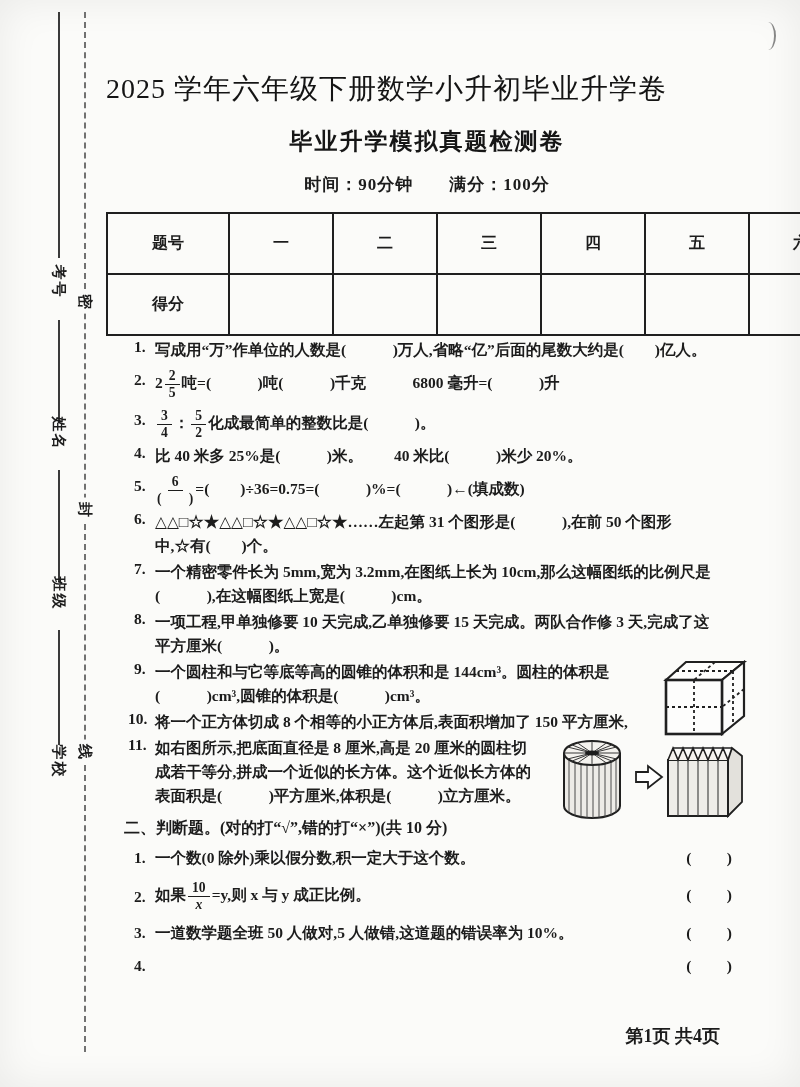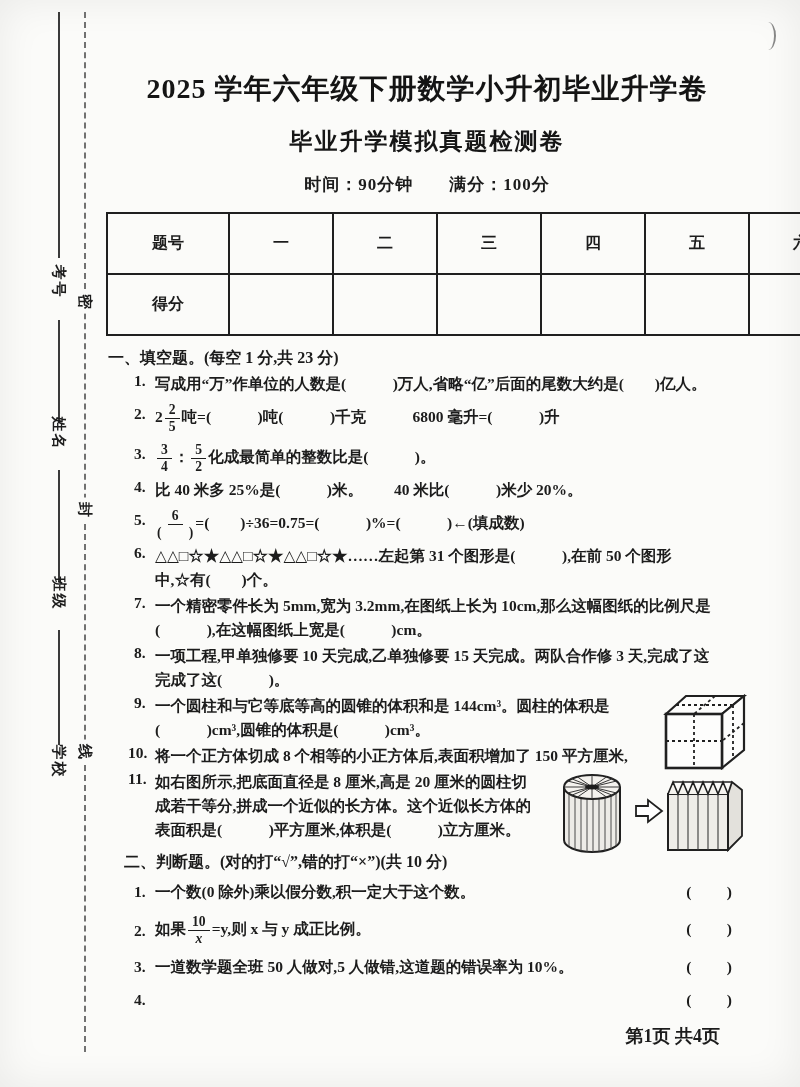--- a/index.html
+++ b/index.html
@@ -31,21 +31,21 @@
   }
   
   .corner-mark{
     position:absolute;right:24px;top:22px;width:14px;height:28px;
     border-right:2.5px solid #6b6b6b;border-radius:0 50% 50% 0/0 50% 50% 0;
     opacity:.8;
   }
   
   .content{position:absolute;left:106px;top:60px;width:642px;}
   .title{
-    text-align:center;font-size:28px;font-weight:700;letter-spacing:1px;
+    text-align:left;font-size:28px;font-weight:400;letter-spacing:1px;
     margin:10px 0 0;color:#141414;
   }
   .subtitle{
     text-align:center;font-size:23px;font-weight:900;letter-spacing:2px;
     margin:18px 0 0;color:#161616;
   }
   .meta{
     text-align:center;font-size:17px;font-weight:700;letter-spacing:1px;
     margin:16px 0 0;
   }
@@ -126,21 +126,20 @@
         <td class="cx"></td>
         <td class="cx"></td>
         <td class="cx"></td>
         <td class="cx"></td>
         <td class="cx"></td>
         <td class="c7"></td>
       </tr>
     </tbody>
       </table>
 
-    <div class="sec-heading" style="margin-left:2px">一、填空题。(每空 1 分,共 23 分)</div>
 
     <div class="q">
       <span class="qno">1.</span>
       <div class="line">写成用“万”作单位的人数是(　　　)万人,省略“亿”后面的尾数大约是(　　)亿人。</div>
     </div>
 
     <div class="q">
       <span class="qno" style="top:7px">2.</span>
       <div class="line tall"><span>2</span><span class="frac">
             <span class="fn">2</span>
@@ -180,21 +179,21 @@
 
     <div class="q">
       <span class="qno">7.</span>
       <div class="line">一个精密零件长为 5mm,宽为 3.2mm,在图纸上长为 10cm,那么这幅图纸的比例尺是</div>
       <div class="line">(　　　),在这幅图纸上宽是(　　　)cm。</div>
     </div>
 
     <div class="q">
       <span class="qno">8.</span>
       <div class="line">一项工程,甲单独修要 10 天完成,乙单独修要 15 天完成。两队合作修 3 天,完成了这</div>
-      <div class="line">完成了这(　　　)。</div>
+      <div class="line">平方厘米(　　　)。</div>
     </div>
 
     <div class="q" style="padding-right:100px">
       <span class="qno">9.</span>
       <div class="line">一个圆柱和与它等底等高的圆锥的体积和是 144cm³。圆柱的体积是</div>
       <div class="line">(　　　)cm³,圆锥的体积是(　　　)cm³。</div>
 
       <svg class="qfig" style="right:-2px;top:-6px" width="92" height="86" viewBox="0 0 92 86">
         <g fill="#fdfdfc" stroke="#202020">
           <path d="M8,26 L28,8 L86,8 L64,26 Z" stroke-width="2.2"></path>

